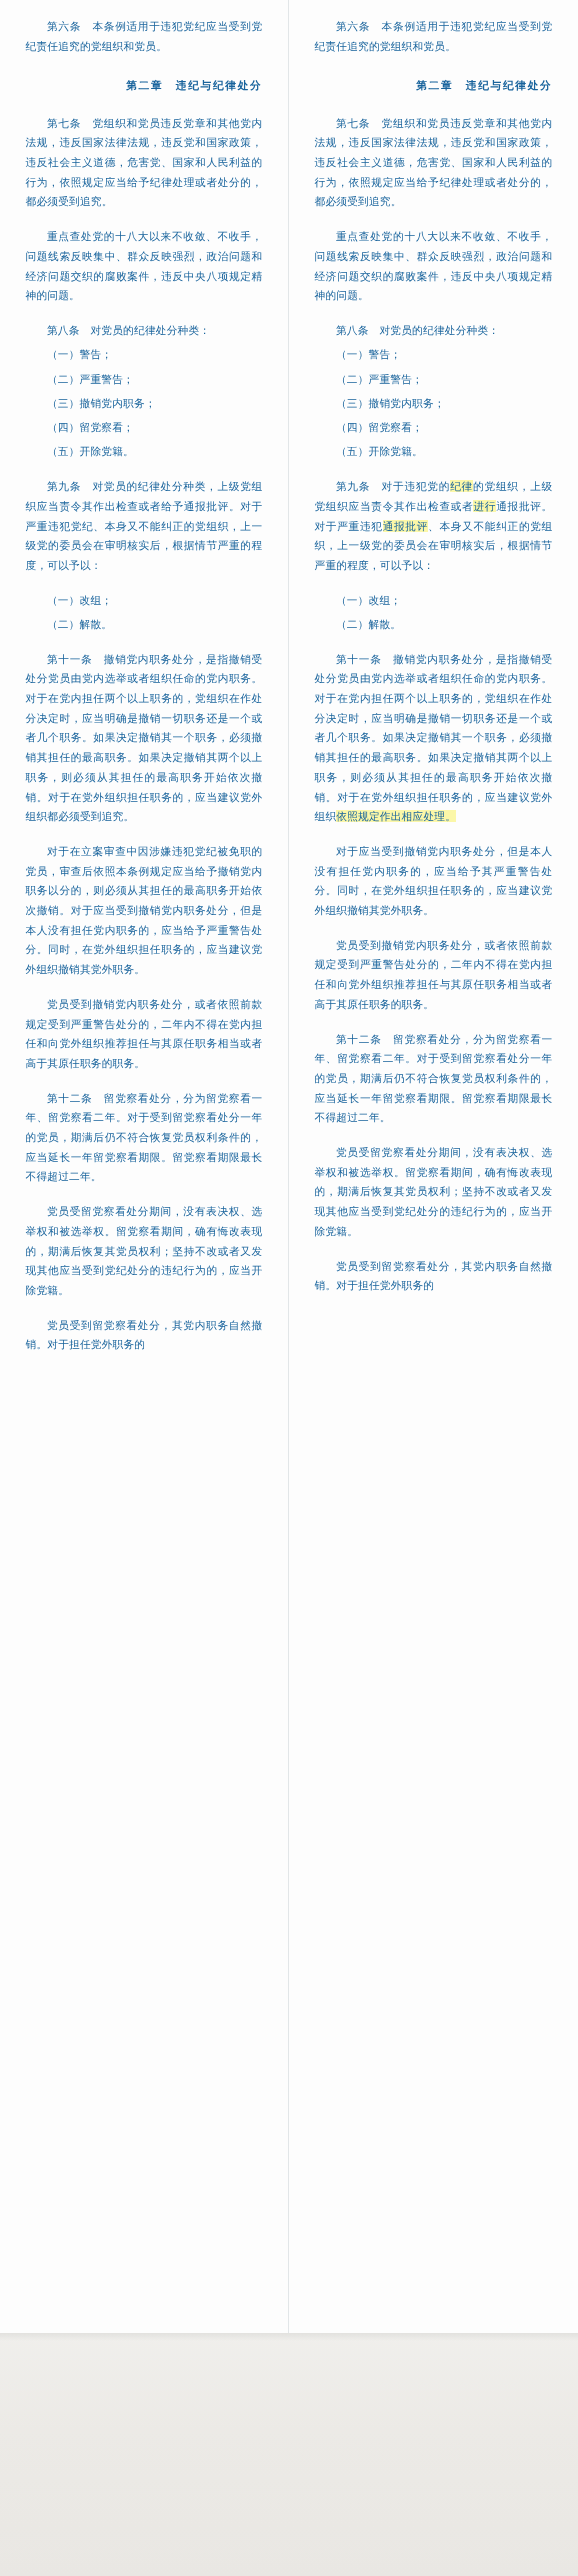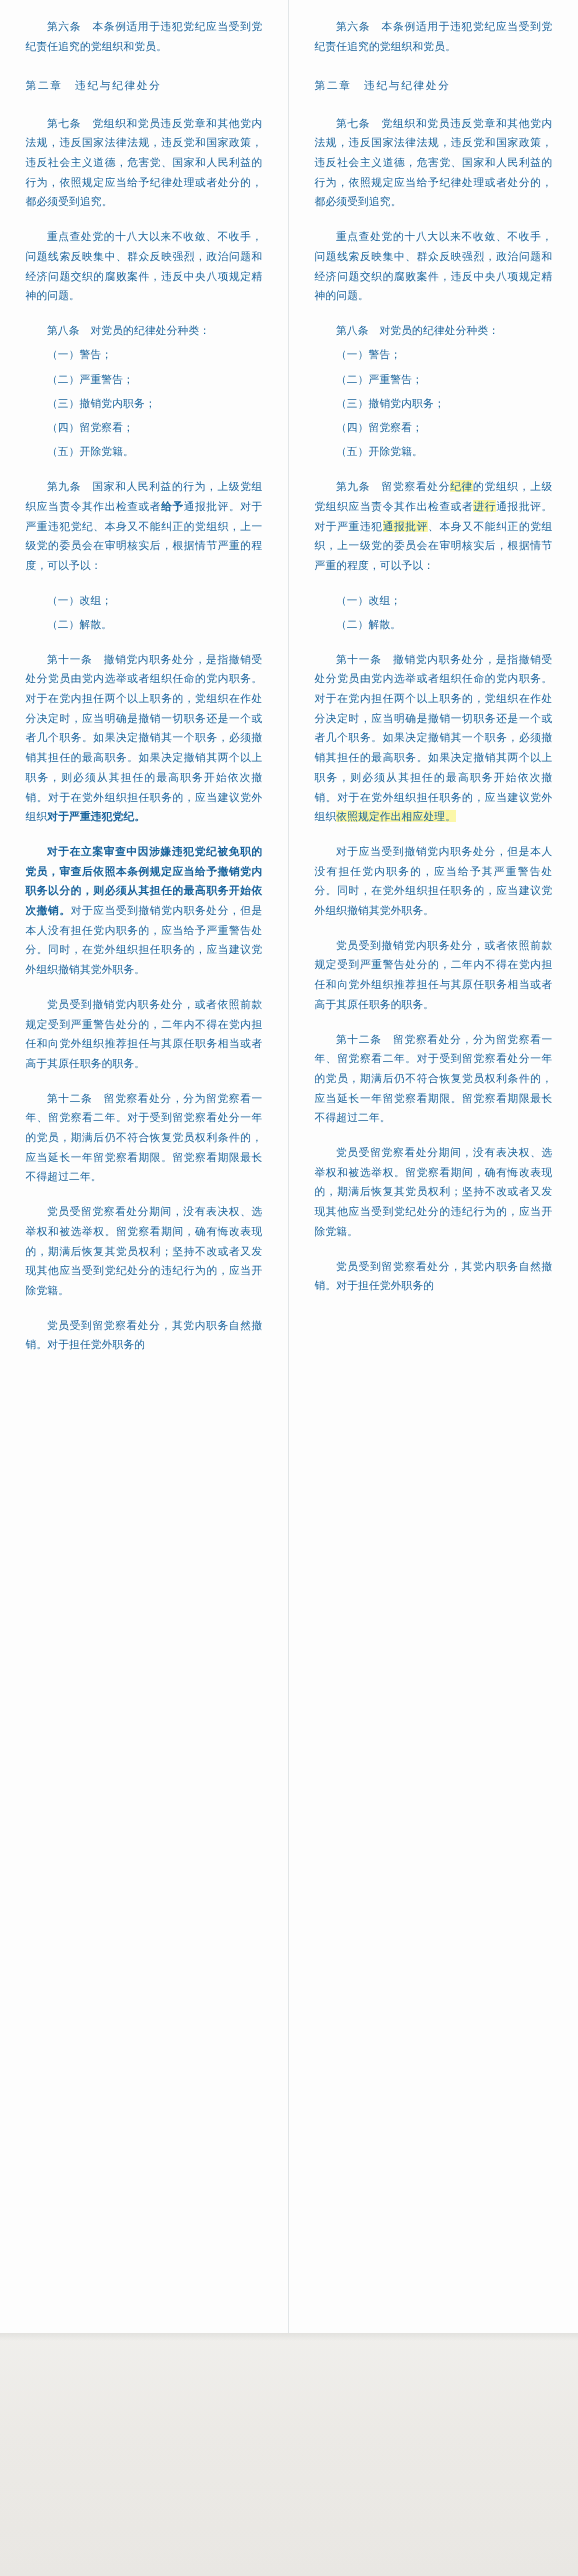--- a/index.html
+++ b/index.html
@@ -42,34 +42,34 @@
   p {
     margin: 0 0 15px 0;
     font-size: 10.7px;
     line-height: 19.7px;
     color: #18639c;
     text-align: justify;
     text-indent: 2em;
     letter-spacing: 0.2px;
   }
   p.chapter {
-    text-align: left;
+    text-align: right;
     text-indent: 0;
-    font-weight: normal;
+    font-weight: bold;
     margin: 19.7px 0 17.4px 0;
     letter-spacing: 1.7px;
   }
   p.list-item {
     text-indent: 2em;
   }
   p.tight {
     margin-bottom: 4.6px;
   }
   .bold {
-    font-weight: bold;
+    font-weight: normal;
   }
   .hl {
     background: #fbf7a8;
   }
   .bottom-fade {
     position: absolute;
     left: 0;
     top: 2333px;
     width: 579px;
     height: 243px;
@@ -99,28 +99,28 @@
       <p>重点查处党的十八大以来不收敛、不收手，问题线索反映集中、群众反映强烈，政治问题和经济问题交织的腐败案件，违反中央八项规定精神的问题。</p>
 
       <p class="tight">第八条　对党员的纪律处分种类：</p>
       <p class="tight list-item">（一）警告；</p>
       <p class="tight list-item">（二）严重警告；</p>
       <p class="tight list-item">（三）撤销党内职务；</p>
       <p class="tight list-item">（四）留党察看；</p>
       <p class="list-item">（五）开除党籍。</p>
 
       <p>
-        <span>第九条　国家和人民利益的行为，上级党组织应当责令其作出检查或者</span><span class="bold">给予</span><span>通报批评。对于严重违犯党纪、本身又不能纠正的党组织，上一级党的委员会在审明核实后，根据情节严重的程度，可以予以：</span>
+        <span>第九条　对党员的纪律处分种类，上级党组织应当责令其作出检查或者</span><span class="bold">给予</span><span>通报批评。对于严重违犯党纪、本身又不能纠正的党组织，上一级党的委员会在审明核实后，根据情节严重的程度，可以予以：</span>
       </p>
       <p class="tight list-item">（一）改组；</p>
       <p class="list-item">（二）解散。</p>
 
 
       <p>
-        <span>第十一条　撤销党内职务处分，是指撤销受处分党员由党内选举或者组织任命的党内职务。对于在党内担任两个以上职务的，党组织在作处分决定时，应当明确是撤销一切职务还是一个或者几个职务。如果决定撤销其一个职务，必须撤销其担任的最高职务。如果决定撤销其两个以上职务，则必须从其担任的最高职务开始依次撤销。对于在党外组织担任职务的，应当建议党外组织</span><span class="bold">对于严重违犯党纪。</span>
+        <span>第十一条　撤销党内职务处分，是指撤销受处分党员由党内选举或者组织任命的党内职务。对于在党内担任两个以上职务的，党组织在作处分决定时，应当明确是撤销一切职务还是一个或者几个职务。如果决定撤销其一个职务，必须撤销其担任的最高职务。如果决定撤销其两个以上职务，则必须从其担任的最高职务开始依次撤销。对于在党外组织担任职务的，应当建议党外组织</span><span class="bold">都必须受到追究。</span>
       </p>
 
       <p>
         <span class="bold">对于在立案审查中因涉嫌违犯党纪被免职的党员，审查后依照本条例规定应当给予撤销党内职务以分的，则必须从其担任的最高职务开始依次撤销。</span><span>对于应当受到撤销党内职务处分，但是本人没有担任党内职务的，应当给予严重警告处分。同时，在党外组织担任职务的，应当建议党外组织撤销其党外职务。</span>
       </p>
 
       <p>党员受到撤销党内职务处分，或者依照前款规定受到严重警告处分的，二年内不得在党内担任和向党外组织推荐担任与其原任职务相当或者高于其原任职务的职务。</p>
 
       <p>第十二条　留党察看处分，分为留党察看一年、留党察看二年。对于受到留党察看处分一年的党员，期满后仍不符合恢复党员权利条件的，应当延长一年留党察看期限。留党察看期限最长不得超过二年。</p>
       <p>党员受留党察看处分期间，没有表决权、选举权和被选举权。留党察看期间，确有悔改表现的，期满后恢复其党员权利；坚持不改或者又发现其他应当受到党纪处分的违纪行为的，应当开除党籍。</p>
@@ -136,21 +136,21 @@
       <p>重点查处党的十八大以来不收敛、不收手，问题线索反映集中、群众反映强烈，政治问题和经济问题交织的腐败案件，违反中央八项规定精神的问题。</p>
 
       <p class="tight">第八条　对党员的纪律处分种类：</p>
       <p class="tight list-item">（一）警告；</p>
       <p class="tight list-item">（二）严重警告；</p>
       <p class="tight list-item">（三）撤销党内职务；</p>
       <p class="tight list-item">（四）留党察看；</p>
       <p class="list-item">（五）开除党籍。</p>
 
       <p>
-        <span>第九条　留党察看处分</span><span class="hl">纪律</span><span>的党组织，上级党组织应当责令其作出检查或者</span><span class="hl">进行</span><span>通报批评。对于严重违犯</span><span class="hl">通报批评</span><span>、本身又不能纠正的党组织，上一级党的委员会在审明核实后，根据情节严重的程度，可以予以：</span>
+        <span>第九条　对于违犯党的</span><span class="hl">纪律</span><span>的党组织，上级党组织应当责令其作出检查或者</span><span class="hl">进行</span><span>通报批评。对于严重违犯</span><span class="hl">通报批评</span><span>、本身又不能纠正的党组织，上一级党的委员会在审明核实后，根据情节严重的程度，可以予以：</span>
       </p>
       <p class="tight list-item">（一）改组；</p>
       <p class="list-item">（二）解散。</p>
 
 
       <p>
         <span>第十一条　撤销党内职务处分，是指撤销受处分党员由党内选举或者组织任命的党内职务。对于在党内担任两个以上职务的，党组织在作处分决定时，应当明确是撤销一切职务还是一个或者几个职务。如果决定撤销其一个职务，必须撤销其担任的最高职务。如果决定撤销其两个以上职务，则必须从其担任的最高职务开始依次撤销。对于在党外组织担任职务的，应当建议党外组织</span><span class="hl">依照规定作出相应处理。</span>
       </p>
 
       <p>对于应当受到撤销党内职务处分，但是本人没有担任党内职务的，应当给予其严重警告处分。同时，在党外组织担任职务的，应当建议党外组织撤销其党外职务。</p>

